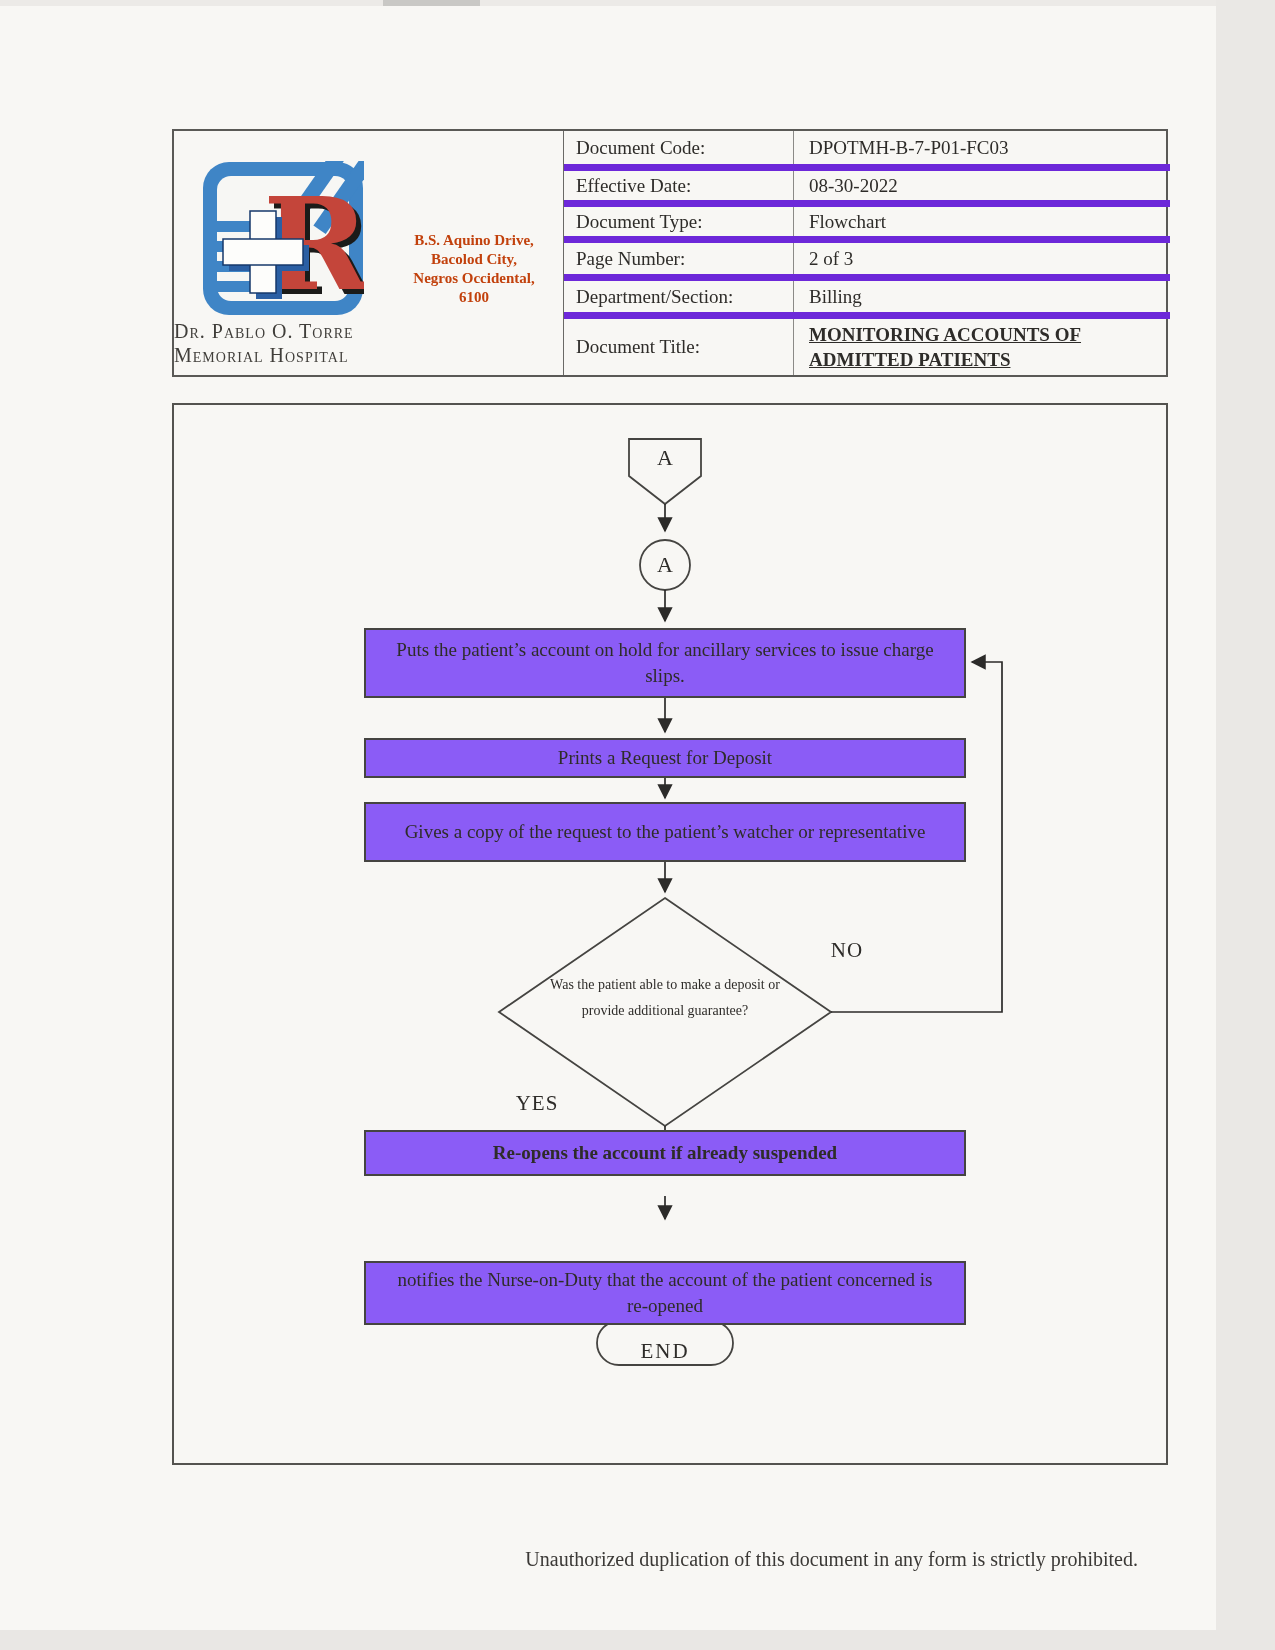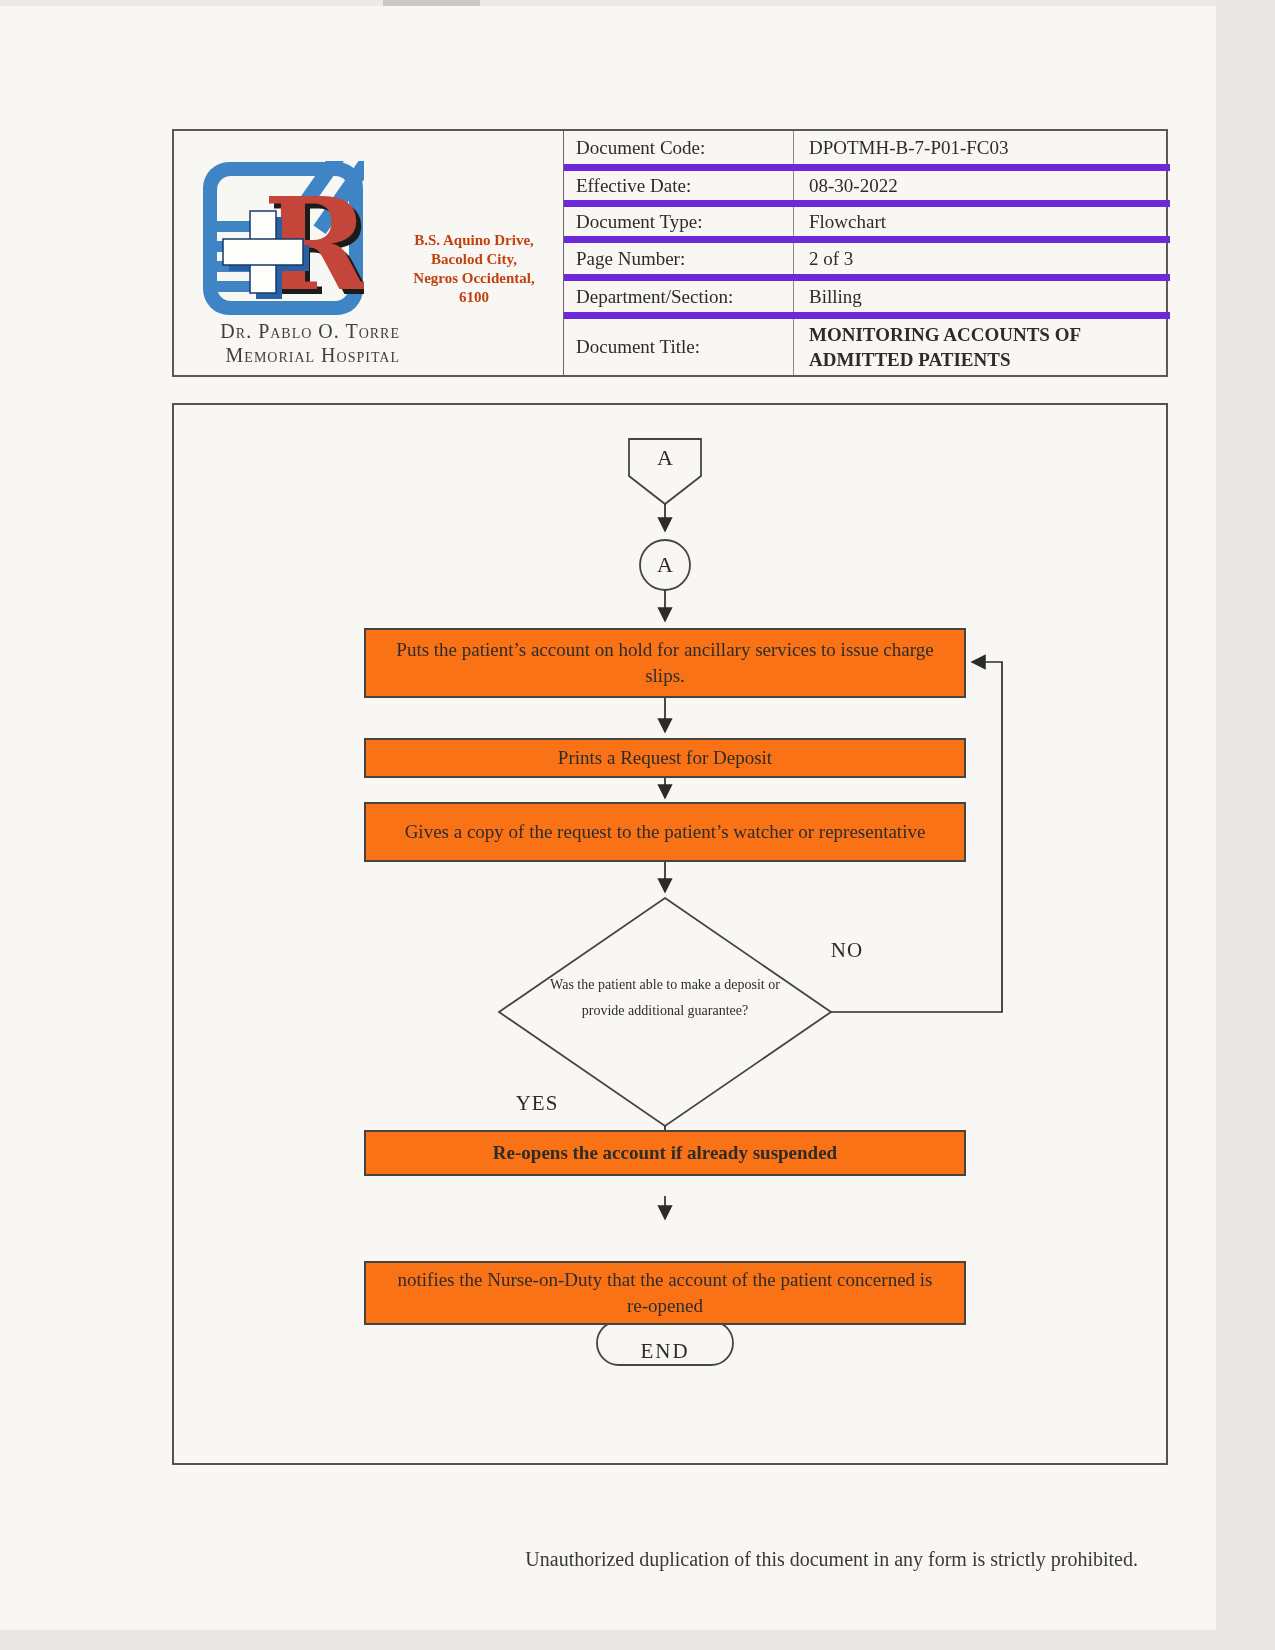--- a/index.html
+++ b/index.html
@@ -17,32 +17,32 @@
   .scan-smudge{left:383px;top:0;width:97px;height:6px;background:#c9c8c5;}
 
   
   .doc-table{left:172px;top:129px;width:996px;height:248px;border:2px solid #5a5956;box-sizing:border-box;}
   .tcell-left{left:0;top:0;width:390px;height:244px;border-right:1px solid #6a6966;box-sizing:border-box;}
   .trow{left:390px;width:606px;box-sizing:border-box;border-bottom:7px solid #6d28d9;}
   .trow.last{border-bottom:none;}
   .tlabel{left:0;top:0;bottom:0;width:230px;border-right:1px solid #8b8a87;box-sizing:border-box;
           display:flex;align-items:center;padding-left:12px;font-size:19px;}
   .tvalue{left:231px;top:0;bottom:0;right:0;display:flex;align-items:center;padding-left:14px;font-size:19px;}
-  .tvalue.bold{font-weight:bold;line-height:25px;}
+  .tvalue.bold{font-weight:bold;line-height:25px;text-decoration:underline;}
   .tvalue.bold .wrapbox{width:310px;}
 
   .addr{left:222px;top:100px;width:156px;text-align:center;font-weight:bold;font-size:15px;line-height:19px;color:#c2410c;}
-  .hosp-name{left:0;top:188px;width:226px;text-align:right;font-variant:small-caps;
+  .hosp-name{left:0;top:188px;width:226px;text-align:left;font-variant:small-caps;
              font-size:20px;line-height:24px;letter-spacing:1px;color:#403e3a;}
 
   
   .flow{left:172px;top:403px;width:996px;height:1062px;border:2px solid #54534f;box-sizing:border-box;}
   .flow svg{position:absolute;left:0;top:0;}
   .fbox{position:absolute;left:190px;width:602px;border:2px solid #454441;box-sizing:border-box;
-        background:#f97316;display:flex;align-items:center;justify-content:center;text-align:center;
+        background:#8b5cf6;display:flex;align-items:center;justify-content:center;text-align:center;
         font-size:19px;line-height:26px;padding:0 22px;}
   .conn-label{display:flex;align-items:center;justify-content:center;font-size:22px;}
   .dec-text{left:361px;top:567px;width:260px;text-align:center;font-size:14px;line-height:26px;}
   .branch{font-size:21px;letter-spacing:1px;text-align:center;width:80px;}
   .end-label{left:423px;top:916px;width:136px;height:60px;display:flex;align-items:center;justify-content:center;
              font-size:21px;letter-spacing:2px;}
 
   .footer{left:510px;top:1548px;width:628px;text-align:right;font-size:20px;color:#3b3936;}
 </style>
 </head>

